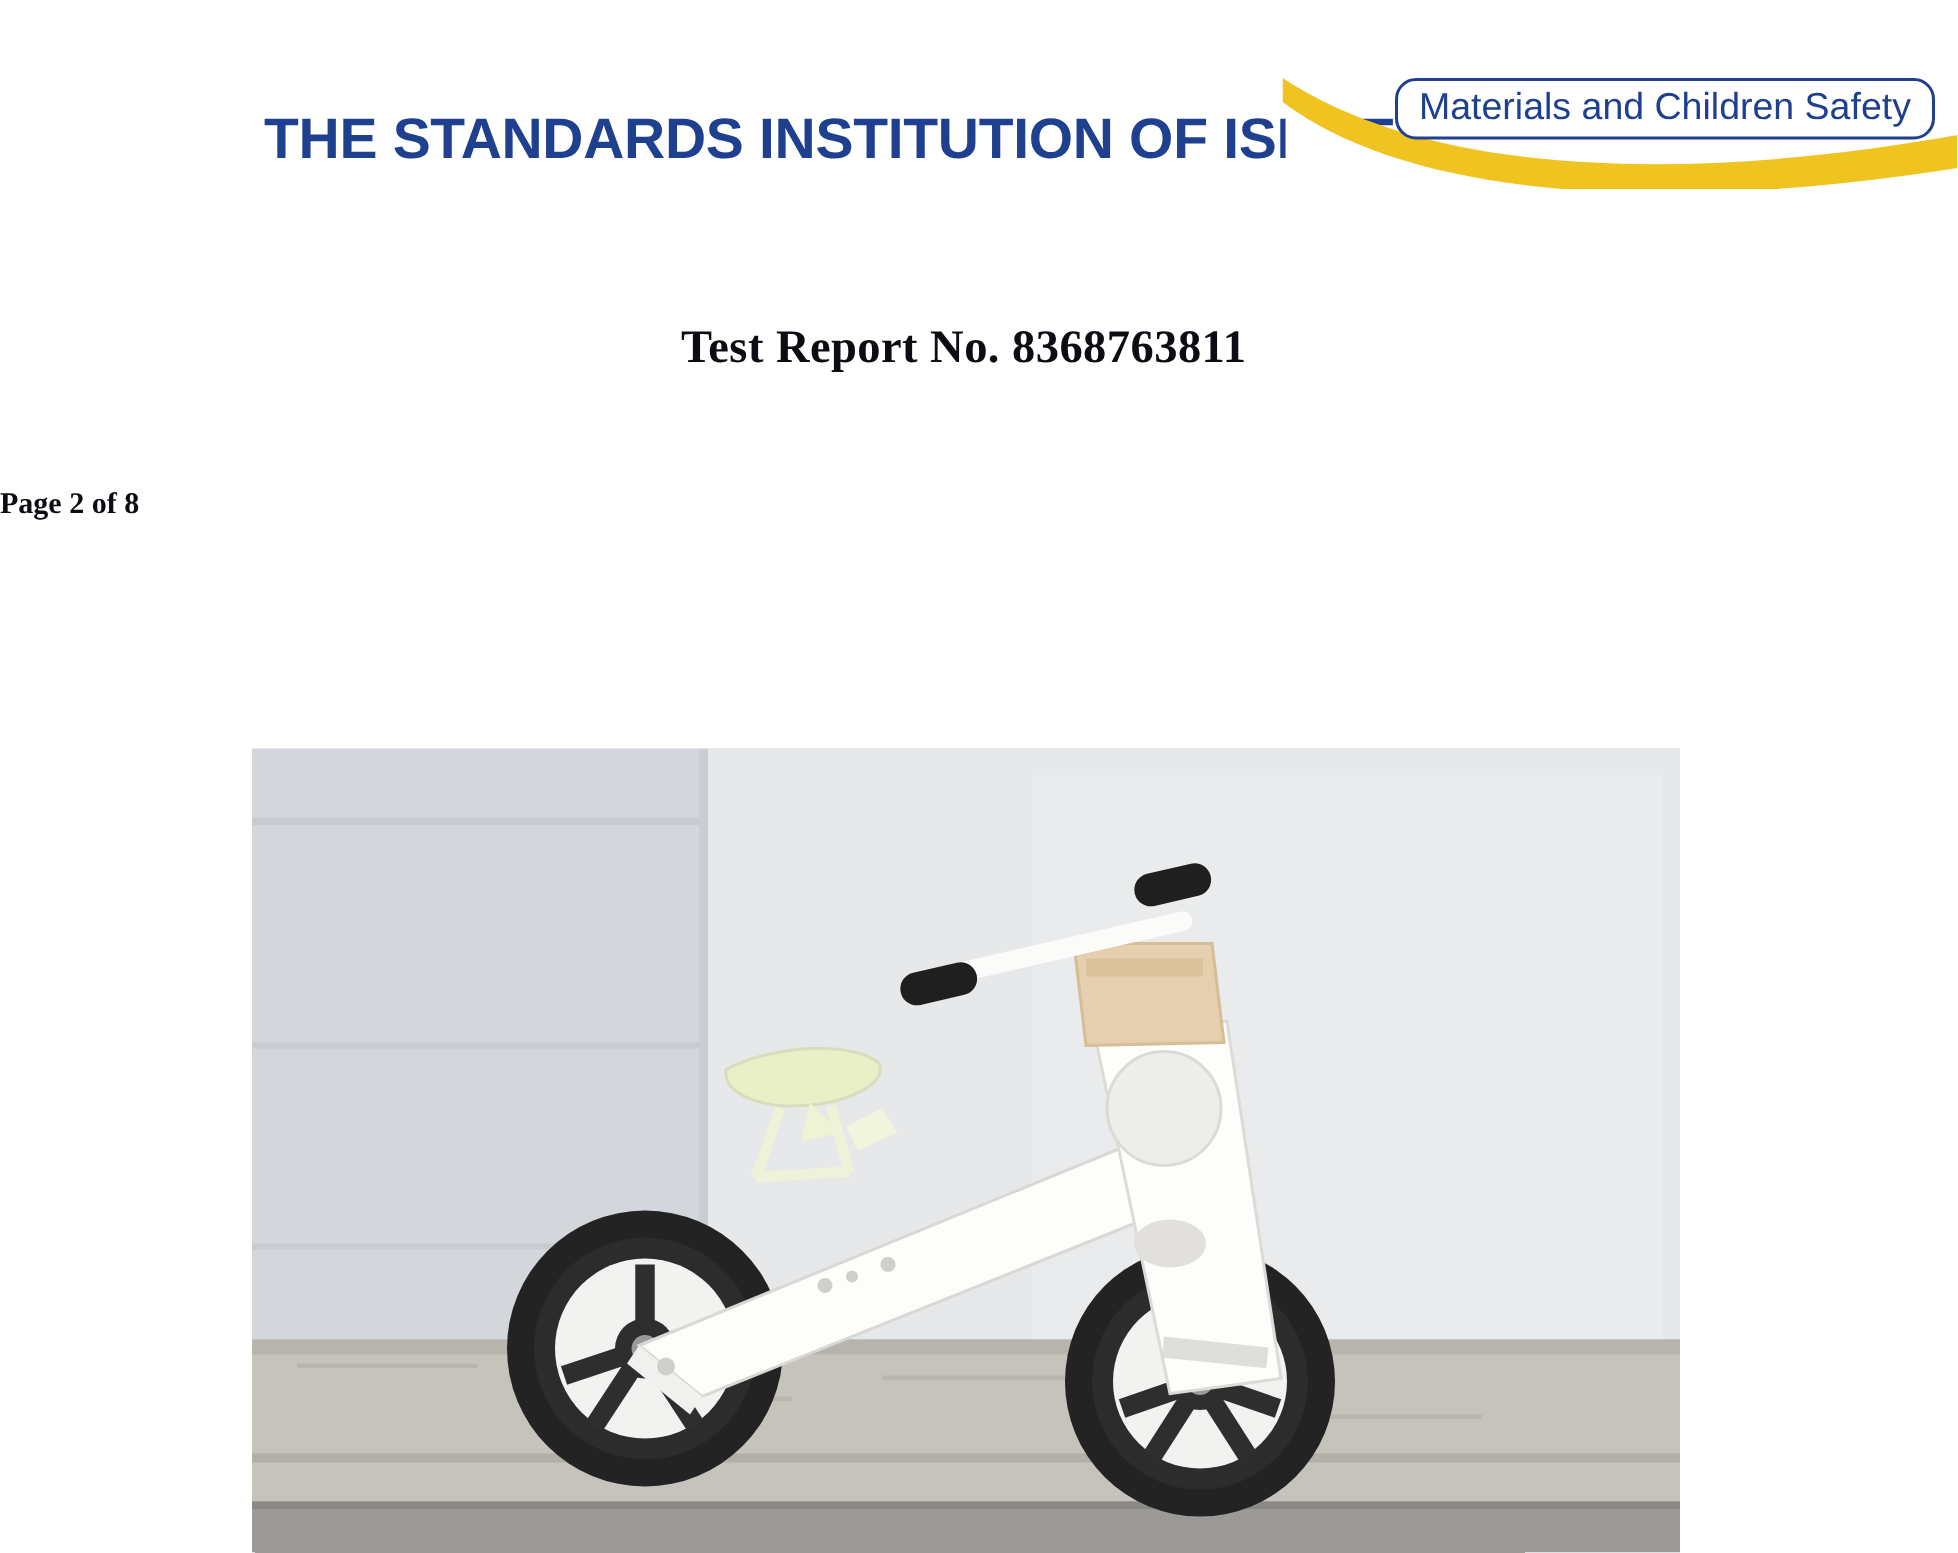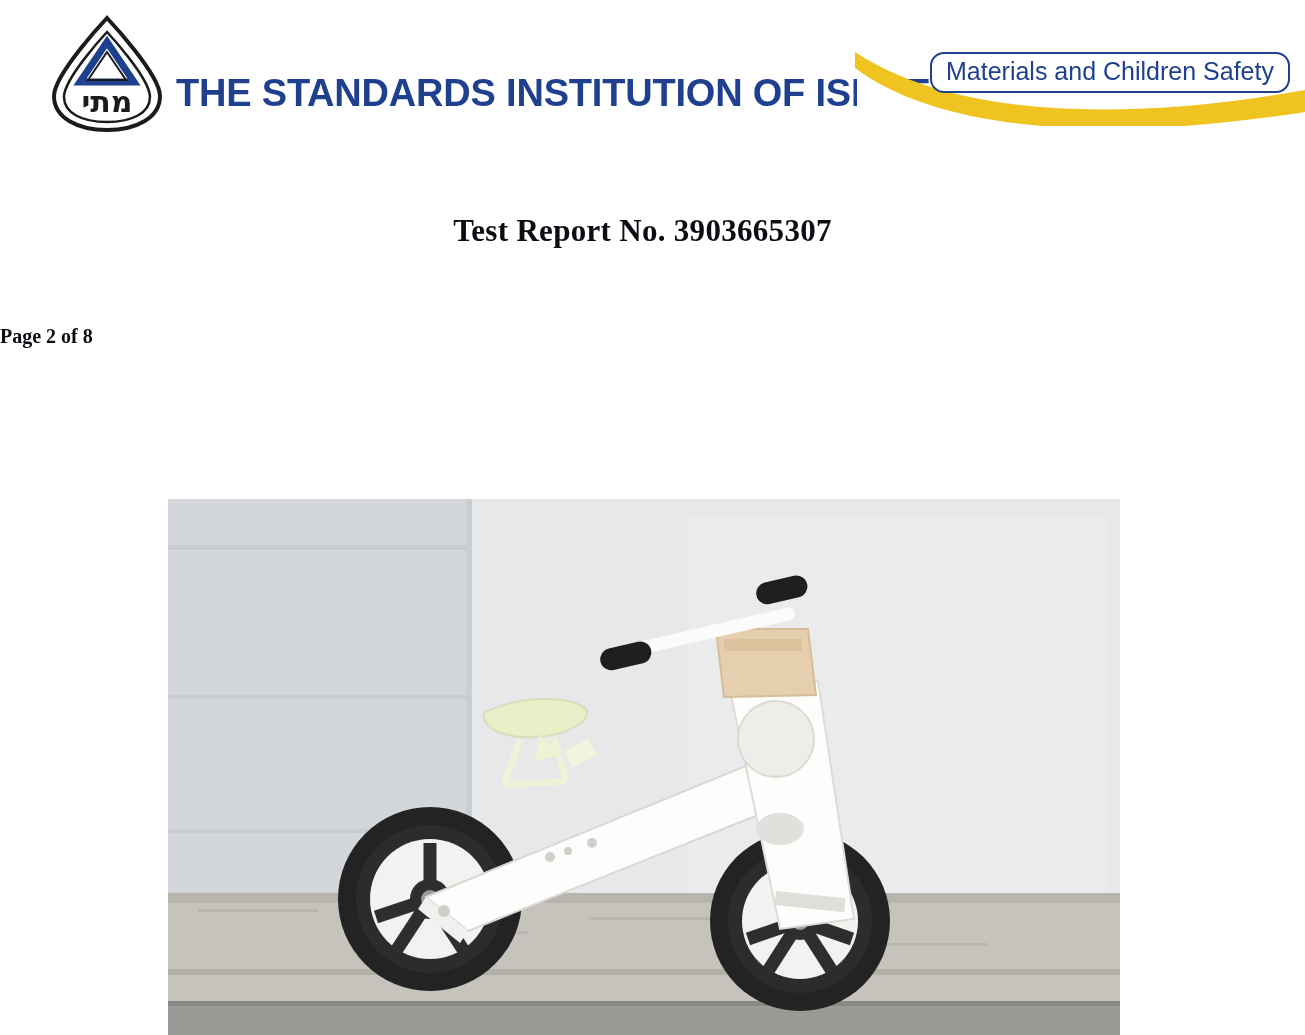--- a/index.html
+++ b/index.html
@@ -103,43 +103,34 @@
     background: #d8dadd;
   }
 
   .photo svg { display: block; }
 </style>
 </head>
 <body>
 
 <div class="header">
 
-  <div class="logo-mark">
-    <svg width="122" height="122" viewBox="0 0 122 122" xmlns="http://www.w3.org/2000/svg">
-      <path d="M61 6 C 61 6, 114 62, 114 84 C 114 106, 90 118, 61 118 C 32 118, 8 106, 8 84 C 8 62, 61 6, 61 6 Z" fill="none" stroke="#1b1b1b" stroke-width="4"></path>
-      <path d="M61 20 C 61 20, 104 66, 104 85 C 104 101, 86 110, 61 110 C 36 110, 18 101, 18 85 C 18 66, 61 20, 61 20 Z" fill="none" stroke="#1b1b1b" stroke-width="2.5"></path>
-      <path d="M61 30 L 88 70 L 34 70 Z" fill="none" stroke="#1f3f8f" stroke-width="7"></path>
-      <path d="M61 40 L 80 68 L 42 68 Z" fill="none" stroke="#1b1b1b" stroke-width="2"></path>
-      <text x="61" y="100" font-family="'DejaVu Sans', sans-serif" font-size="30" font-weight="bold" fill="#1b1b1b" text-anchor="middle">מתי</text>
-    </svg>
-  </div>
 
   <div class="org-title">THE STANDARDS INSTITUTION OF ISRAEL</div>
 
   <div class="swoosh">
     <svg width="450" height="88" viewBox="0 0 450 88" xmlns="http://www.w3.org/2000/svg">
       <path d="M2 18 C 90 86, 260 90, 450 60 L 450 88 L 2 88 Z" fill="#ffffff"></path>
       <path d="M0 14 C 100 80, 270 84, 450 52 L 450 74 C 260 104, 88 96, 0 30 Z" fill="#f0c420"></path>
     </svg>
   </div>
 
   <div class="badge">Materials and Children Safety</div>
 </div>
 
-<div class="report-title">Test Report No. 3903665307</div>
+<div class="report-title">Test Report No. 8368763811</div>
 
 <div class="page-number">Page 2 of 8</div>
 
 <div class="photo">
   <svg width="952" height="536" viewBox="0 0 952 536" xmlns="http://www.w3.org/2000/svg">
 
     <rect x="0" y="0" width="952" height="536" fill="#dfe2e5"></rect>
     <rect x="0" y="0" width="300" height="398" fill="#d3d7db"></rect>
     <rect x="300" y="0" width="652" height="398" fill="#e6e8ea"></rect>
     <rect x="520" y="18" width="420" height="380" fill="#e9ebec"></rect>

